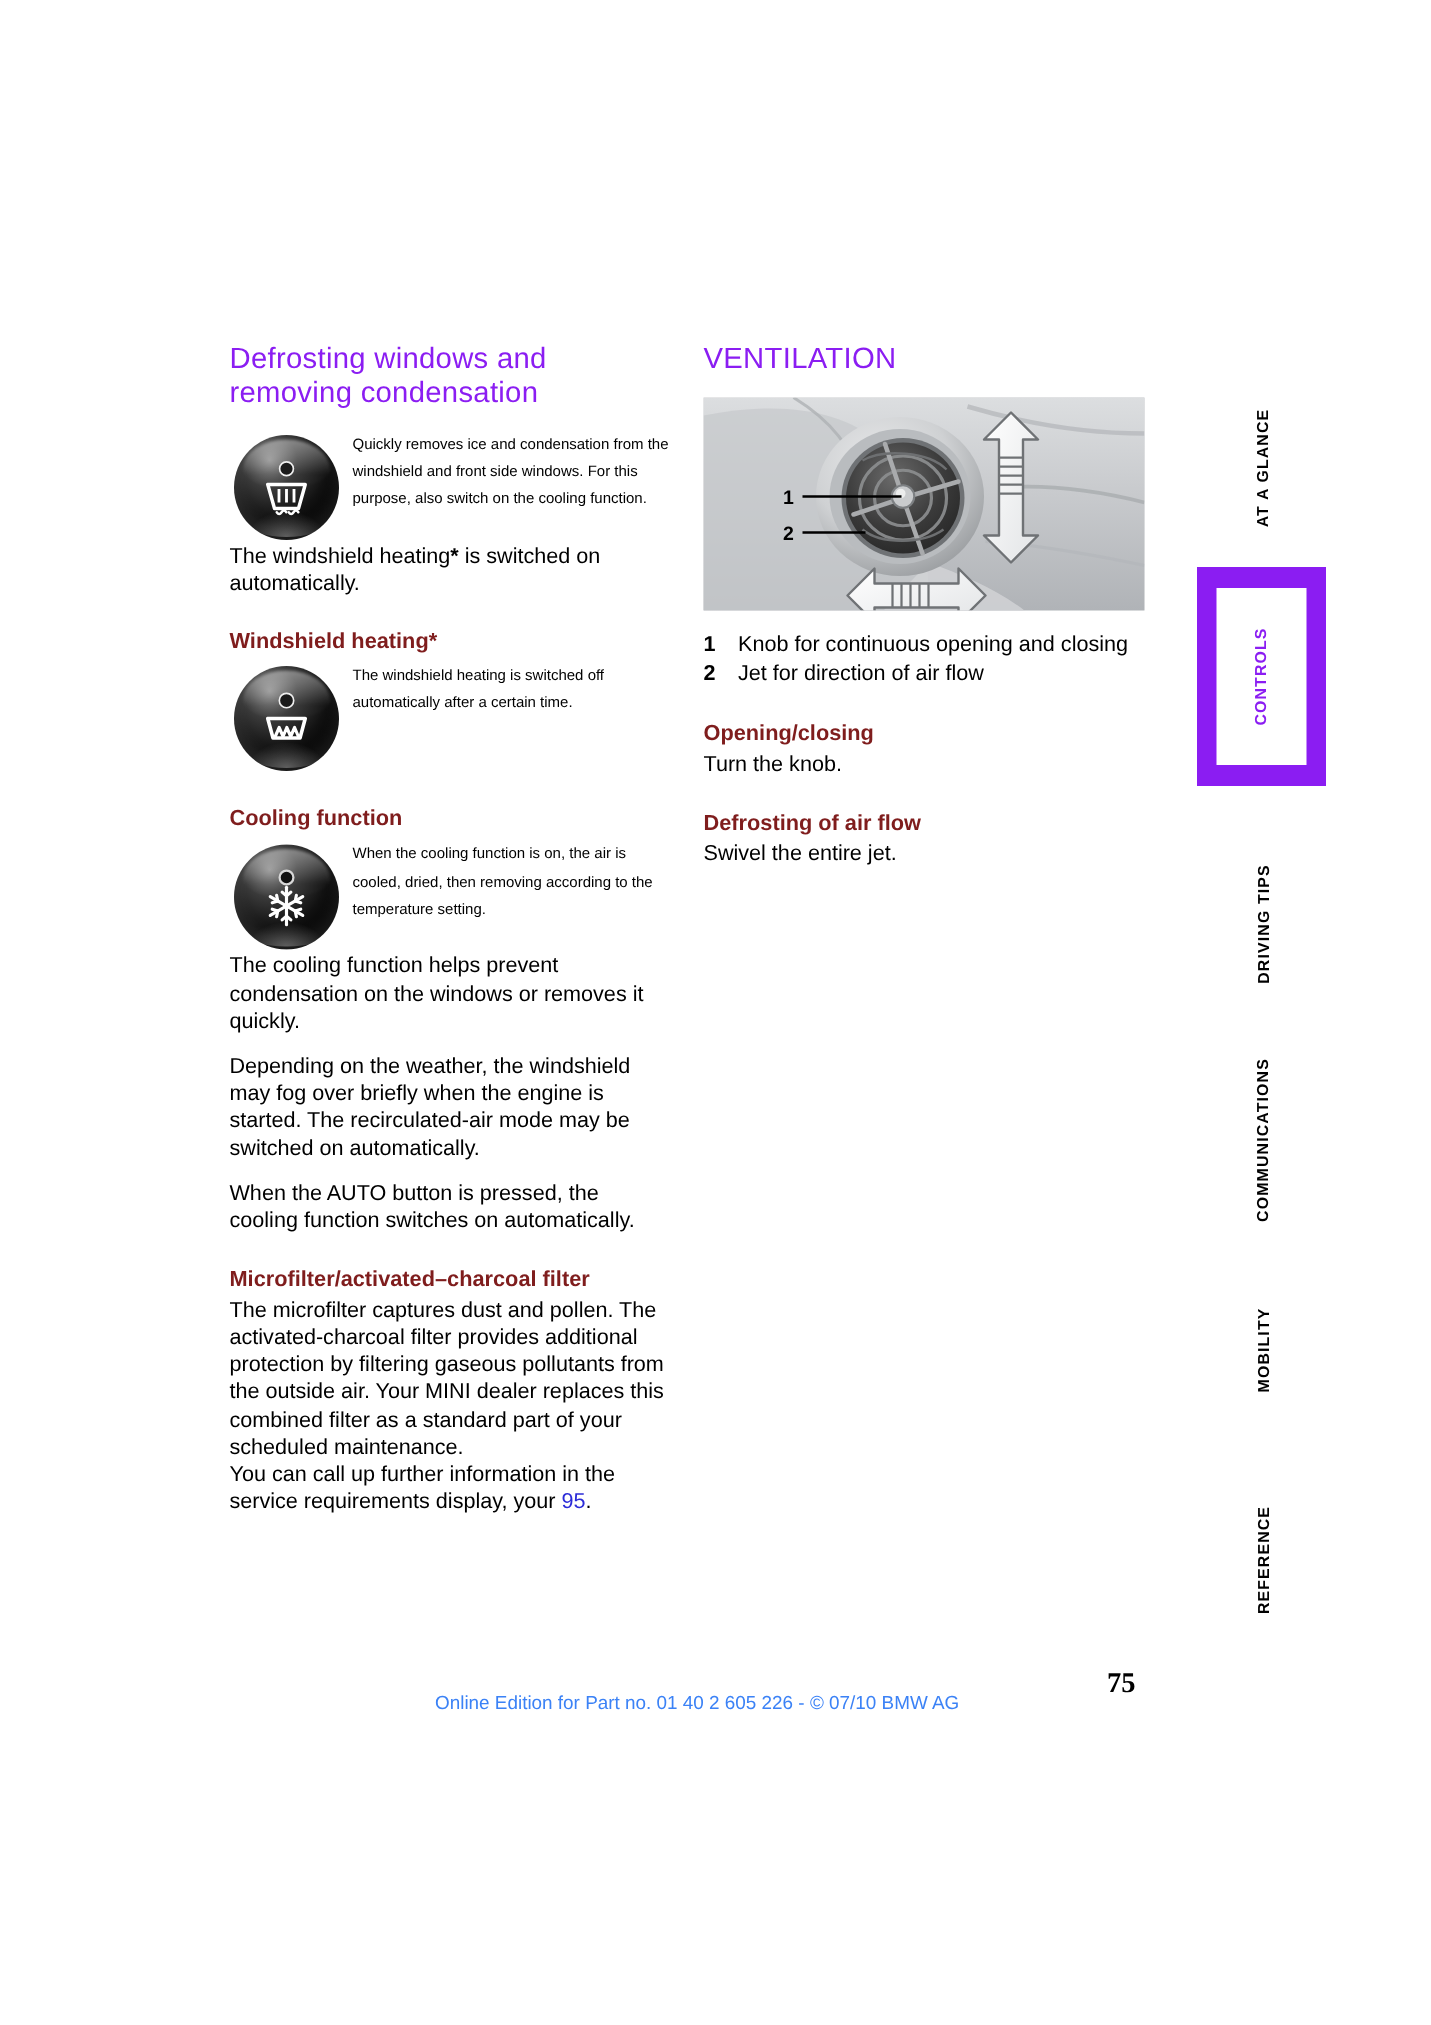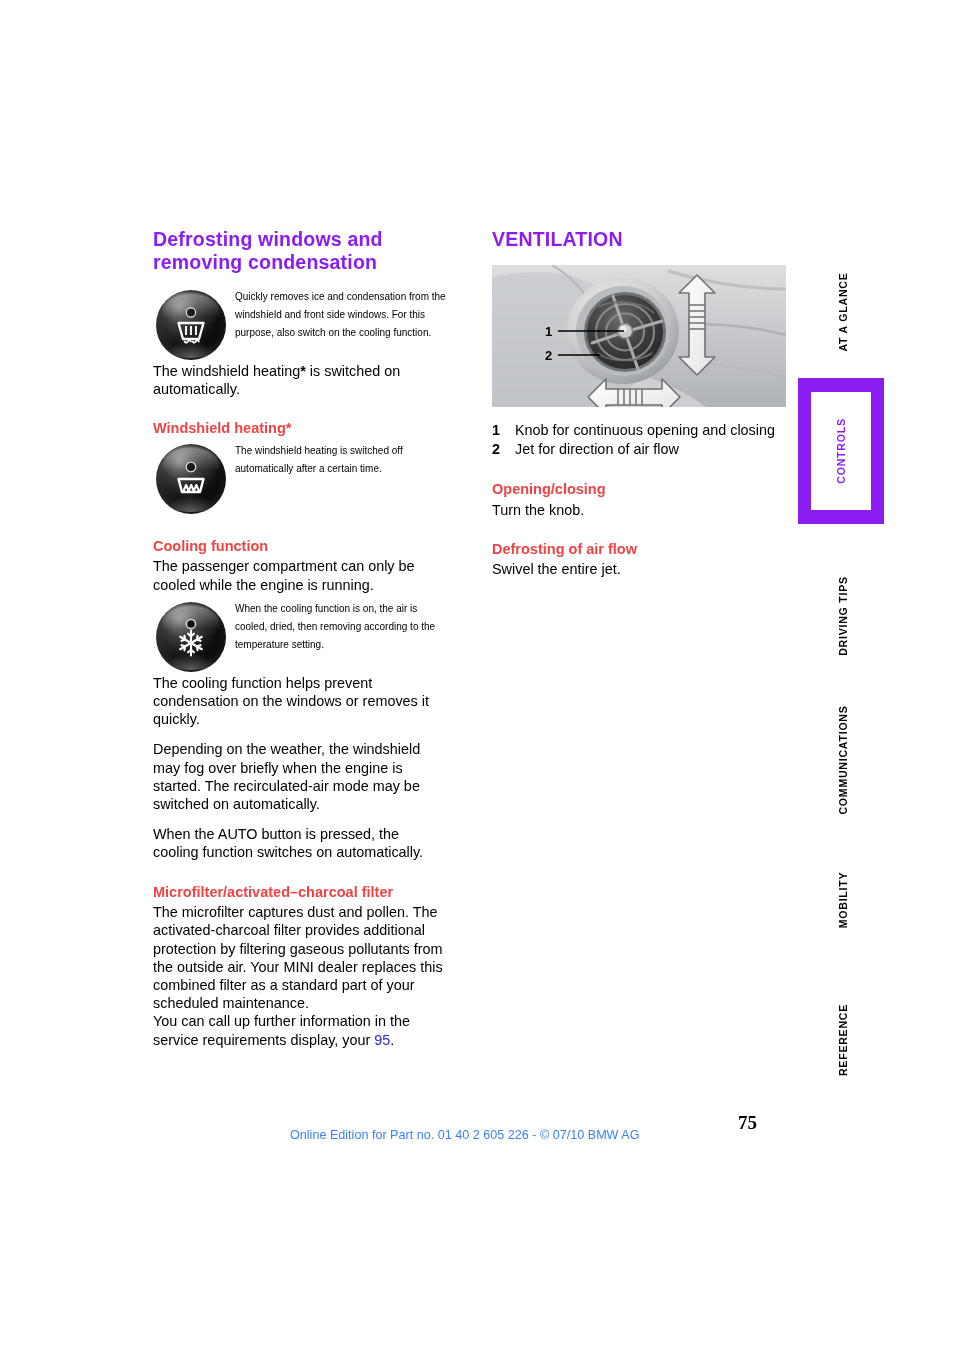--- a/index.html
+++ b/index.html
@@ -22,33 +22,33 @@
     inset: 0;
   }
 
   
   .col {
     position: absolute;
     top: 228px;
     width: 294px;
   }
   .col-left  { left: 153px; }
-  .col-right { left: 492px; }
+  .col-right { left: 469px; }
 
   
   .h-section {
     color: #8b1df2;
-    font-weight: bold;
+    font-weight: normal;
     font-size: 19.5px;
     line-height: 23px;
     letter-spacing: 0.2px;
     margin: 0 0 14px 0;
   }
   .h-sub {
-    color: #ef4444;
+    color: #7f1d1d;
     font-weight: bold;
     font-size: 14.5px;
     line-height: 17.5px;
     margin: 0 0 2px 0;
   }
   .h-sub.spaced { margin-top: 22px; }
 
   
   p.body {
     font-size: 14.4px;
@@ -223,21 +223,20 @@
         <svg viewBox="0 0 70 70" aria-hidden="true">
           <circle cx="35" cy="23" r="4.8" fill="#1b1b1b" stroke="#efefef" stroke-width="1.1"></circle>
           <path d="M22.5 35 L47.5 35 L44 48 L26 48 Z" fill="none" stroke="#ffffff" stroke-width="2.4" stroke-linejoin="round"></path>
           <path d="M27.5 47 l2.6-6 l2.6 6 l2.5-6 l2.6 6 l2.6-6 l2.5 6" fill="none" stroke="#ffffff" stroke-width="2.1" stroke-linejoin="round" stroke-linecap="round"></path>
         </svg>
       </span>
       <div class="txt">The windshield heating is switched off automatically after a certain time.</div>
     </div>
 
     <h3 class="h-sub spaced">Cooling function</h3>
-    <p class="body">The passenger compartment can only be cooled while the engine is running.</p>
 
     <div class="iconblock" style="margin-top:6px;">
       <span class="btn-icon">
         <svg viewBox="0 0 70 70" aria-hidden="true">
           <circle cx="35" cy="22" r="4.6" fill="#111" stroke="#d8d8d8" stroke-width="1.5"></circle>
           <g stroke="#ffffff" stroke-width="2.1" stroke-linecap="round" fill="none" transform="translate(35,41)">
             <g>
               <line x1="0" y1="-12.5" x2="0" y2="12.5"></line>
               <line x1="-2.9" y1="-9.3" x2="0" y2="-6.7"></line>
                 <line x1="2.9" y1="-9.3" x2="0" y2="-6.7"></line>

